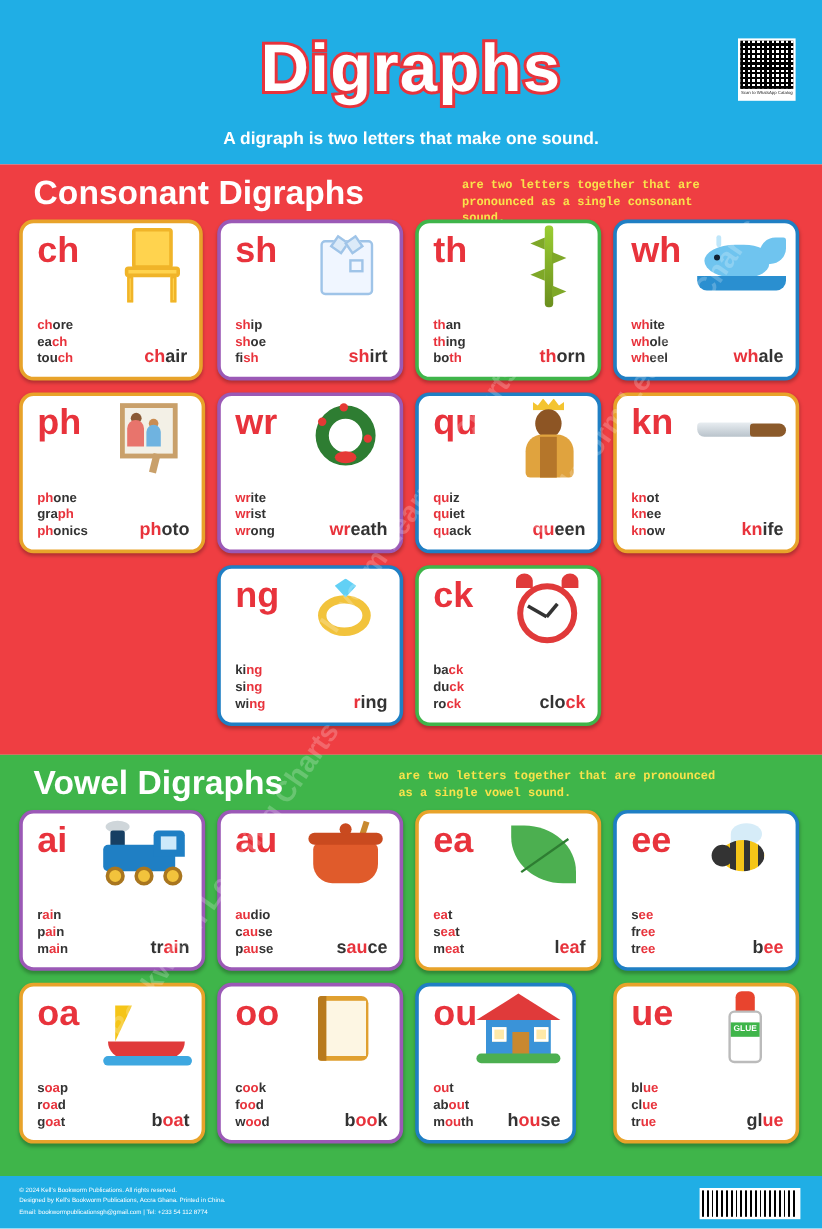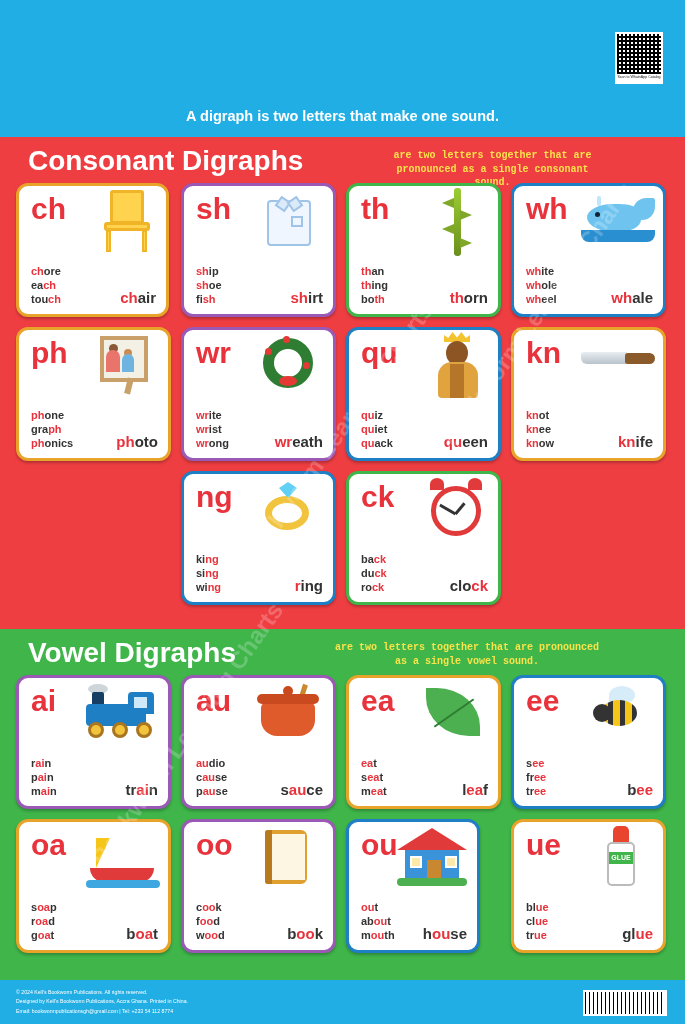--- a/index.html
+++ b/index.html
@@ -82,21 +82,21 @@
   
   .consonant-section {
     position: absolute; left: 0; top: 137px; width: 685px; height: 492px;
     background: #ef3e42;
   }
   .vowel-section {
     position: absolute; left: 0; top: 629px; width: 685px; height: 351px;
     background: #3fb54a;
   }
   .section-head {
-    position: relative; height: 46px; text-align: center;
+    position: relative; height: 46px;
   }
   .section-title {
     position: absolute; left: 28px; top: 8px;
     font-size: 28px; font-weight: bold; color: #ffffff;
   }
   .section-desc {
     position: absolute; top: 12px;
     font-size: 10px; font-weight: bold; color: #f9e34b; line-height: 1.35;
     width: 215px;
     font-family: Liberation Mono, monospace;
@@ -272,20 +272,21 @@
   .wm .w1 { left: 180px; top: 420px; }
   .wm .w2 { left: 380px; top: 300px; }
   .wm .w3 { left: 30px; top: 720px; }
 </style>
 </head>
 <body>
 
 <div class="poster">
 
   <div class="header">
+    <div class="title">Digraphs</div>
     <div class="subtitle">A digraph is two letters that make one sound.</div>
     <div class="qr">
       <div class="qr-img"></div>
       <div class="qr-cap">Scan to WhatsApp Catalog</div>
     </div>
   </div>
 
   <div class="consonant-section">
     <div class="section-head">
       <div class="section-title">Consonant Digraphs</div>

